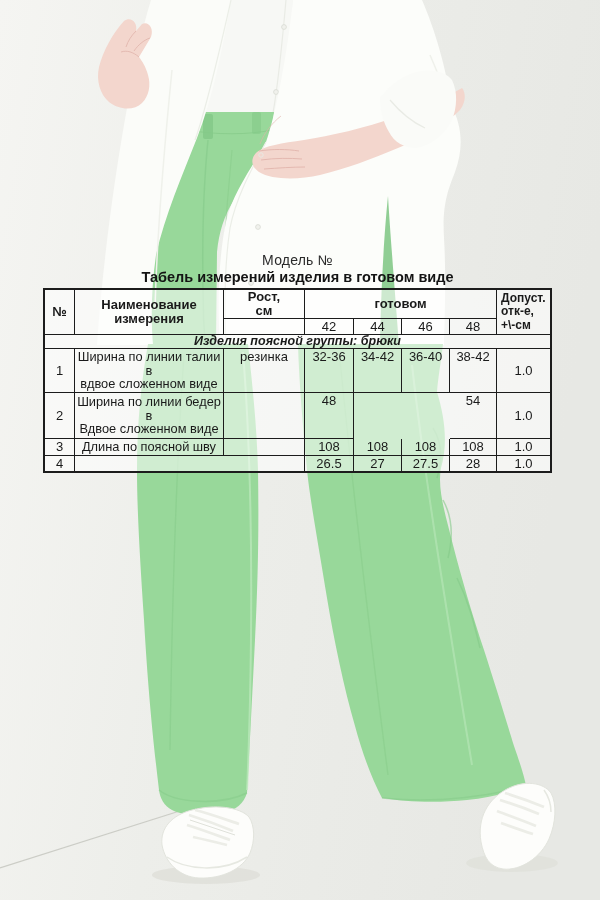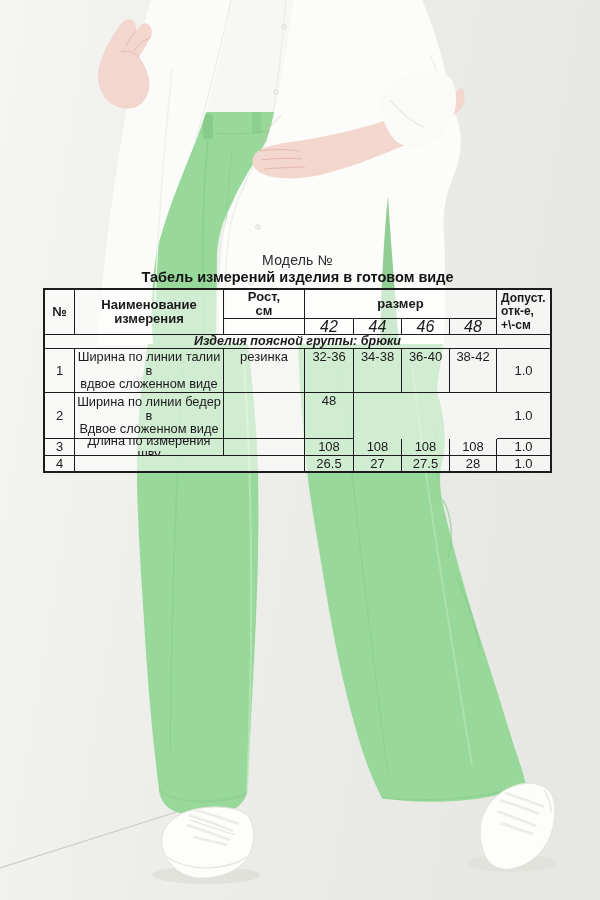--- a/index.html
+++ b/index.html
@@ -34,21 +34,21 @@
   .c{border-right:1.4px solid var(--table-border);border-bottom:1.4px solid var(--table-border);
      display:flex;flex-direction:column;align-items:center;justify-content:center;
      text-align:center;overflow:hidden;}
   .c.lastcol{border-right:none;}
   .c.lastrow{border-bottom:none;}
   .c.h{font-weight:700;}
   .c.tol{align-items:flex-start;text-align:left;padding-left:4px;font-size:12px;line-height:13.5px;}
   .c.group{font-weight:700;font-style:italic;font-size:12.5px;line-height:13px;justify-content:center;}
   .c.topalign{justify-content:flex-start;padding-top:1px;}
   .c.namecell{font-size:12.8px;line-height:13.4px;text-align:center;}
-  .c.small{font-size:16px;font-style:italic;}
+  .c.small{font-size:13px;}
 </style>
 </head>
 <body>
 
 <div class="stage">
 
   <svg class="photo" viewBox="0 0 600 900">
     <defs>
       <linearGradient id="bgg" x1="0" y1="0" x2="1" y2="0.25">
         <stop offset="0" stop-color="#f5f5f2"></stop>
@@ -172,59 +172,60 @@
     <div class="c h" style="grid-area:1/1/3/2">№</div>
     <div class="c h" style="grid-area:1/2/3/3">
       <div>Наименование</div>
       <div>измерения</div>
     </div>
     <div class="c h" style="grid-area:1/3/2/4">
       <div>Рост,</div>
       <div>см</div>
     </div>
     <div class="c" style="grid-area:2/3/3/4"></div>
-    <div class="c h" style="grid-area:1/4/2/8">размер</div>
+    <div class="c h" style="grid-area:1/4/2/8">готовом</div>
     <div class="c small" style="grid-area:2/4/3/5">42</div>
     <div class="c small" style="grid-area:2/5/3/6">44</div>
     <div class="c small" style="grid-area:2/6/3/7">46</div>
     <div class="c small" style="grid-area:2/7/3/8">48</div>
     <div class="c h tol lastcol" style="grid-area:1/8/3/9">
       <div>Допуст.</div>
       <div>отк-е,</div>
       <div>+\-см</div>
     </div>
 
     <div class="c group lastcol" style="grid-area:3/1/4/9">Изделия поясной группы: брюки</div>
 
     <div class="c" style="grid-area:4/1/5/2">1</div>
     <div class="c namecell" style="grid-area:4/2/5/3">
       <div>Ширина по линии талии</div>
       <div>в</div>
       <div>вдвое сложенном виде</div>
     </div>
     <div class="c topalign" style="grid-area:4/3/5/4">резинка</div>
     <div class="c topalign" style="grid-area:4/4/5/5">32-36</div>
-    <div class="c topalign" style="grid-area:4/5/5/6">34-38</div>
+    <div class="c topalign" style="grid-area:4/5/5/6">34-42</div>
     <div class="c topalign" style="grid-area:4/6/5/7">36-40</div>
     <div class="c topalign" style="grid-area:4/7/5/8">38-42</div>
     <div class="c lastcol" style="grid-area:4/8/5/9">1.0</div>
 
     <div class="c" style="grid-area:5/1/6/2">2</div>
     <div class="c namecell" style="grid-area:5/2/6/3">
       <div>Ширина по линии бедер</div>
       <div>в</div>
       <div>Вдвое сложенном виде</div>
     </div>
     <div class="c topalign" style="grid-area:5/3/6/4"></div>
     <div class="c topalign" style="grid-area:5/4/6/5">48</div>
+    <div class="c topalign" style="grid-area:5/7/6/8">54</div>
     <div class="c lastcol" style="grid-area:5/8/6/9">1.0</div>
 
     <div class="c" style="grid-area:6/1/7/2">3</div>
     <div class="c namecell" style="grid-area:6/2/7/3">
-      <div>Длина по измерения шву</div>
+      <div>Длина по поясной шву</div>
     </div>
     <div class="c" style="grid-area:6/3/7/4"></div>
     <div class="c" style="grid-area:6/4/7/5">108</div>
     <div class="c" style="grid-area:6/5/7/6">108</div>
     <div class="c" style="grid-area:6/6/7/7">108</div>
     <div class="c" style="grid-area:6/7/7/8">108</div>
     <div class="c lastcol" style="grid-area:6/8/7/9">1.0</div>
 
     <div class="c lastrow" style="grid-area:7/1/8/2">4</div>
     <div class="c lastrow" style="grid-area:7/3/8/4"></div>

